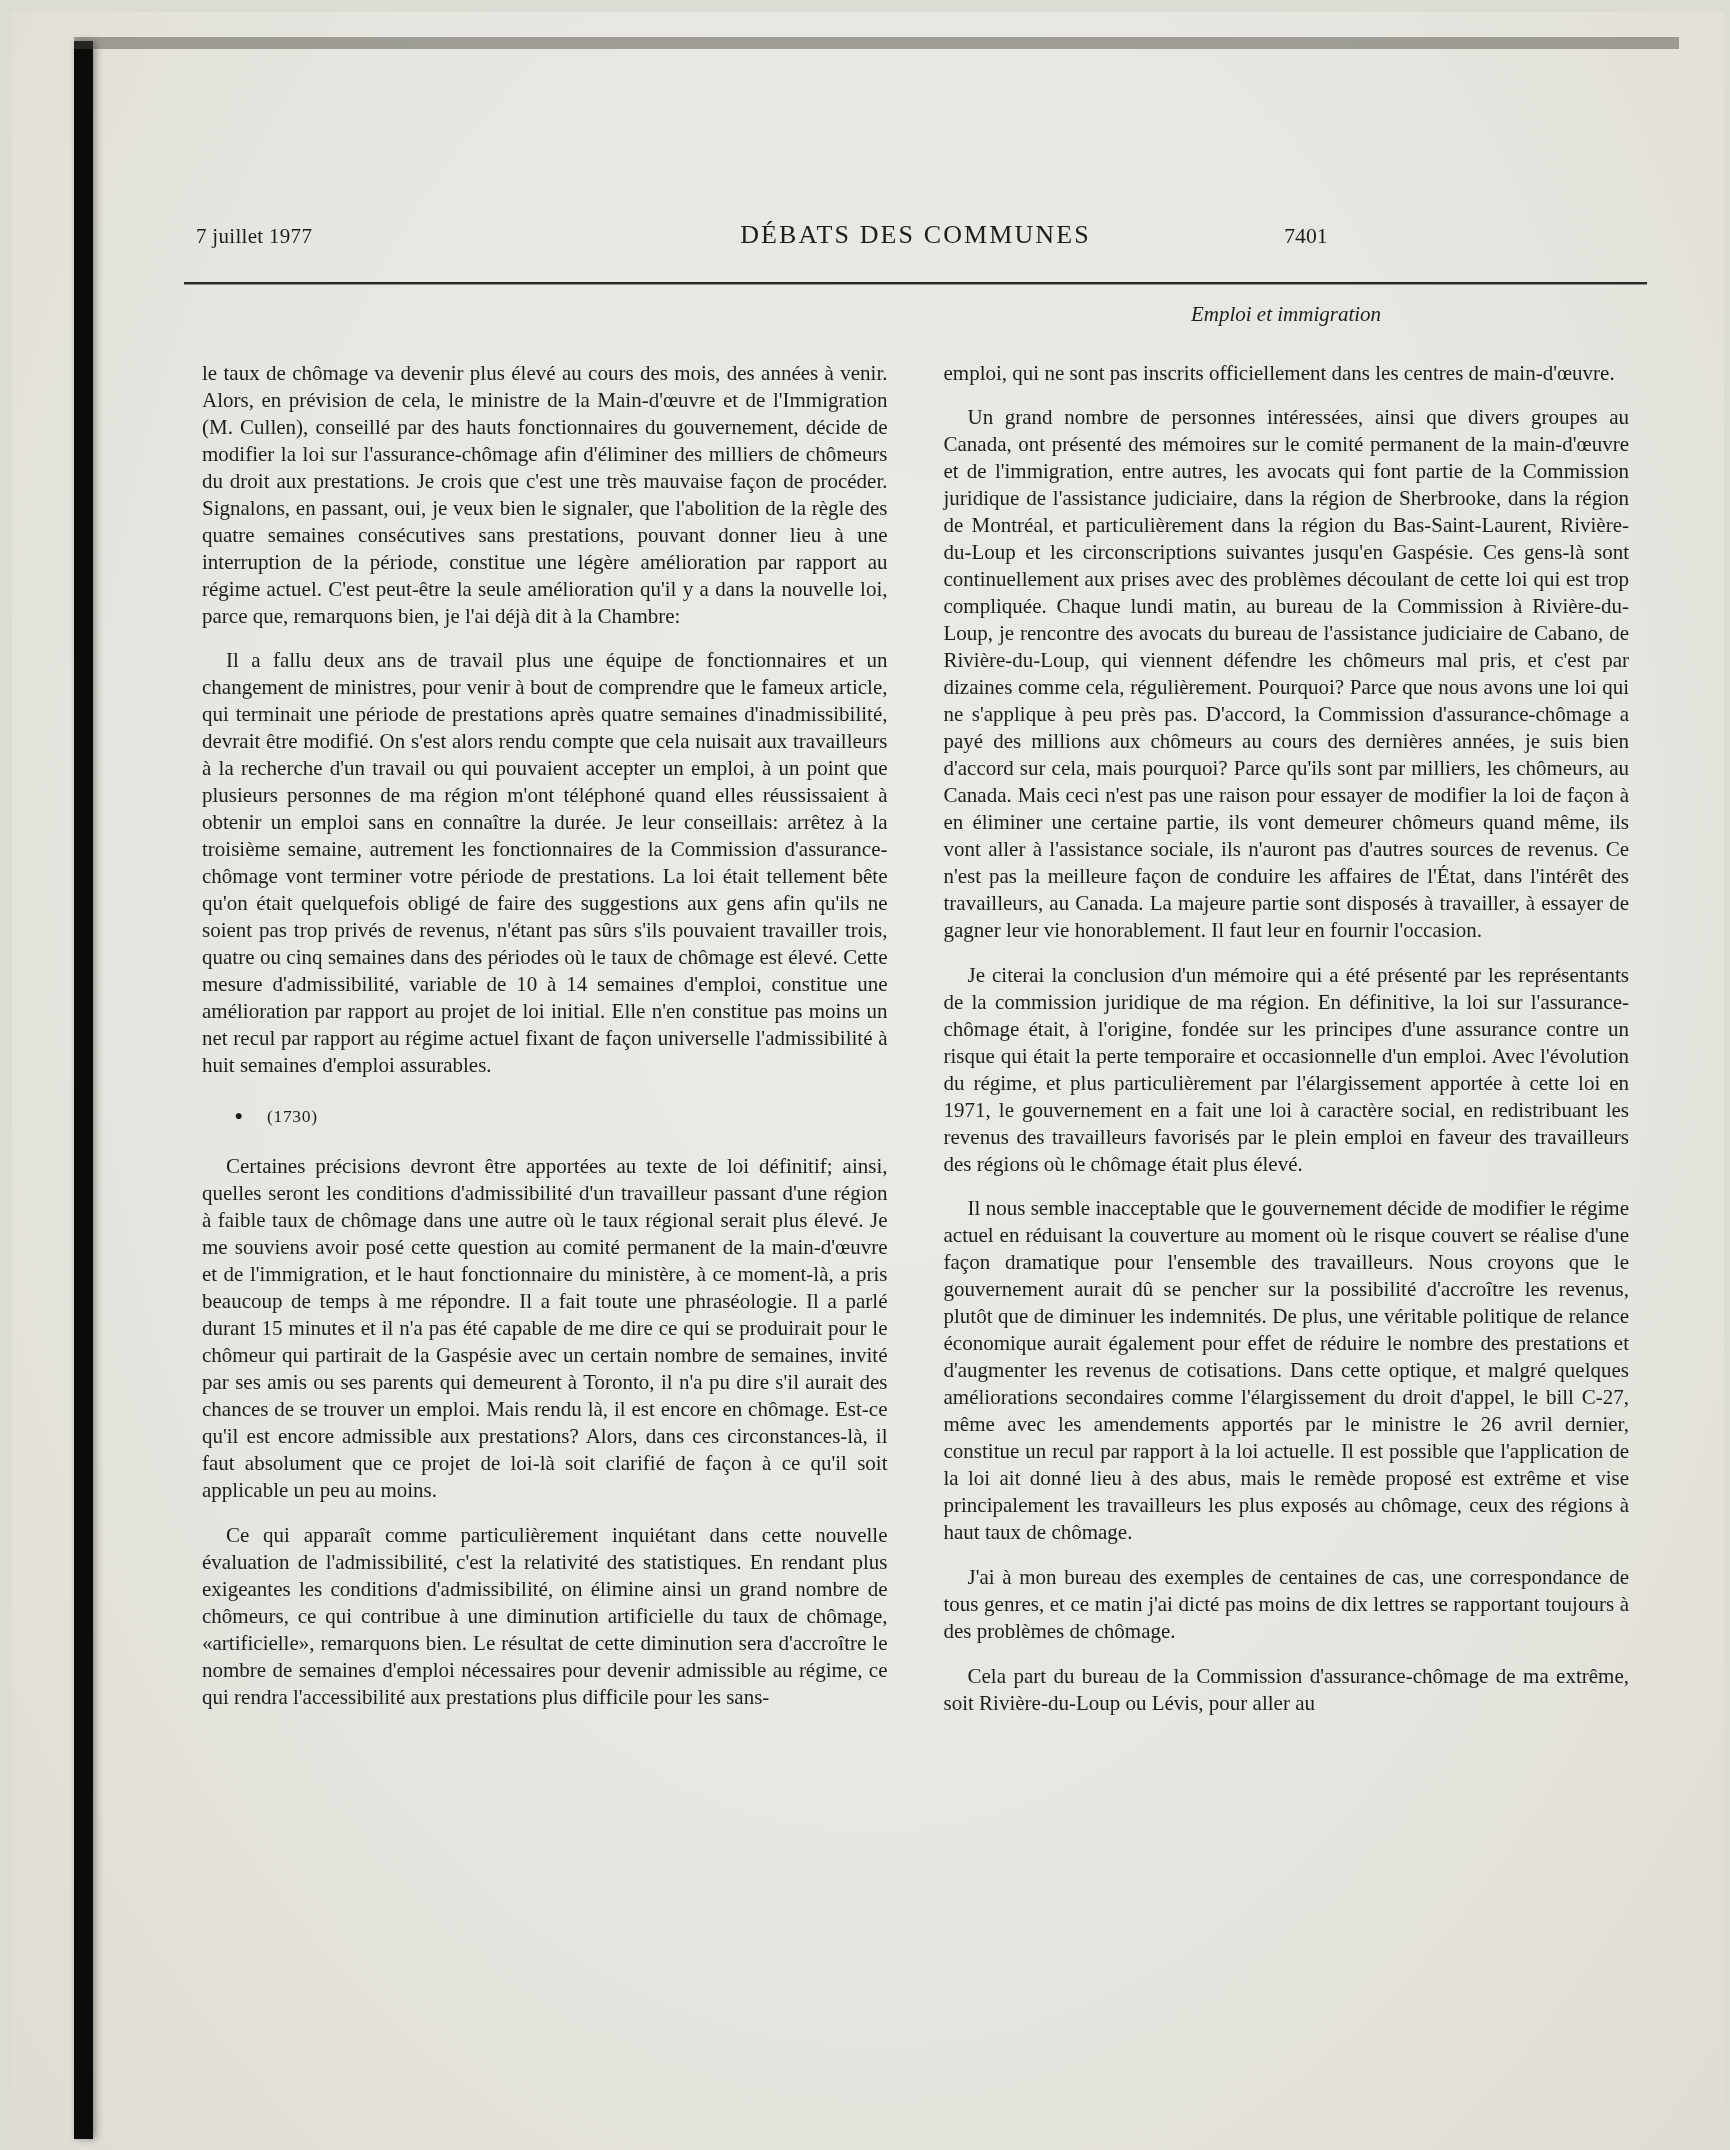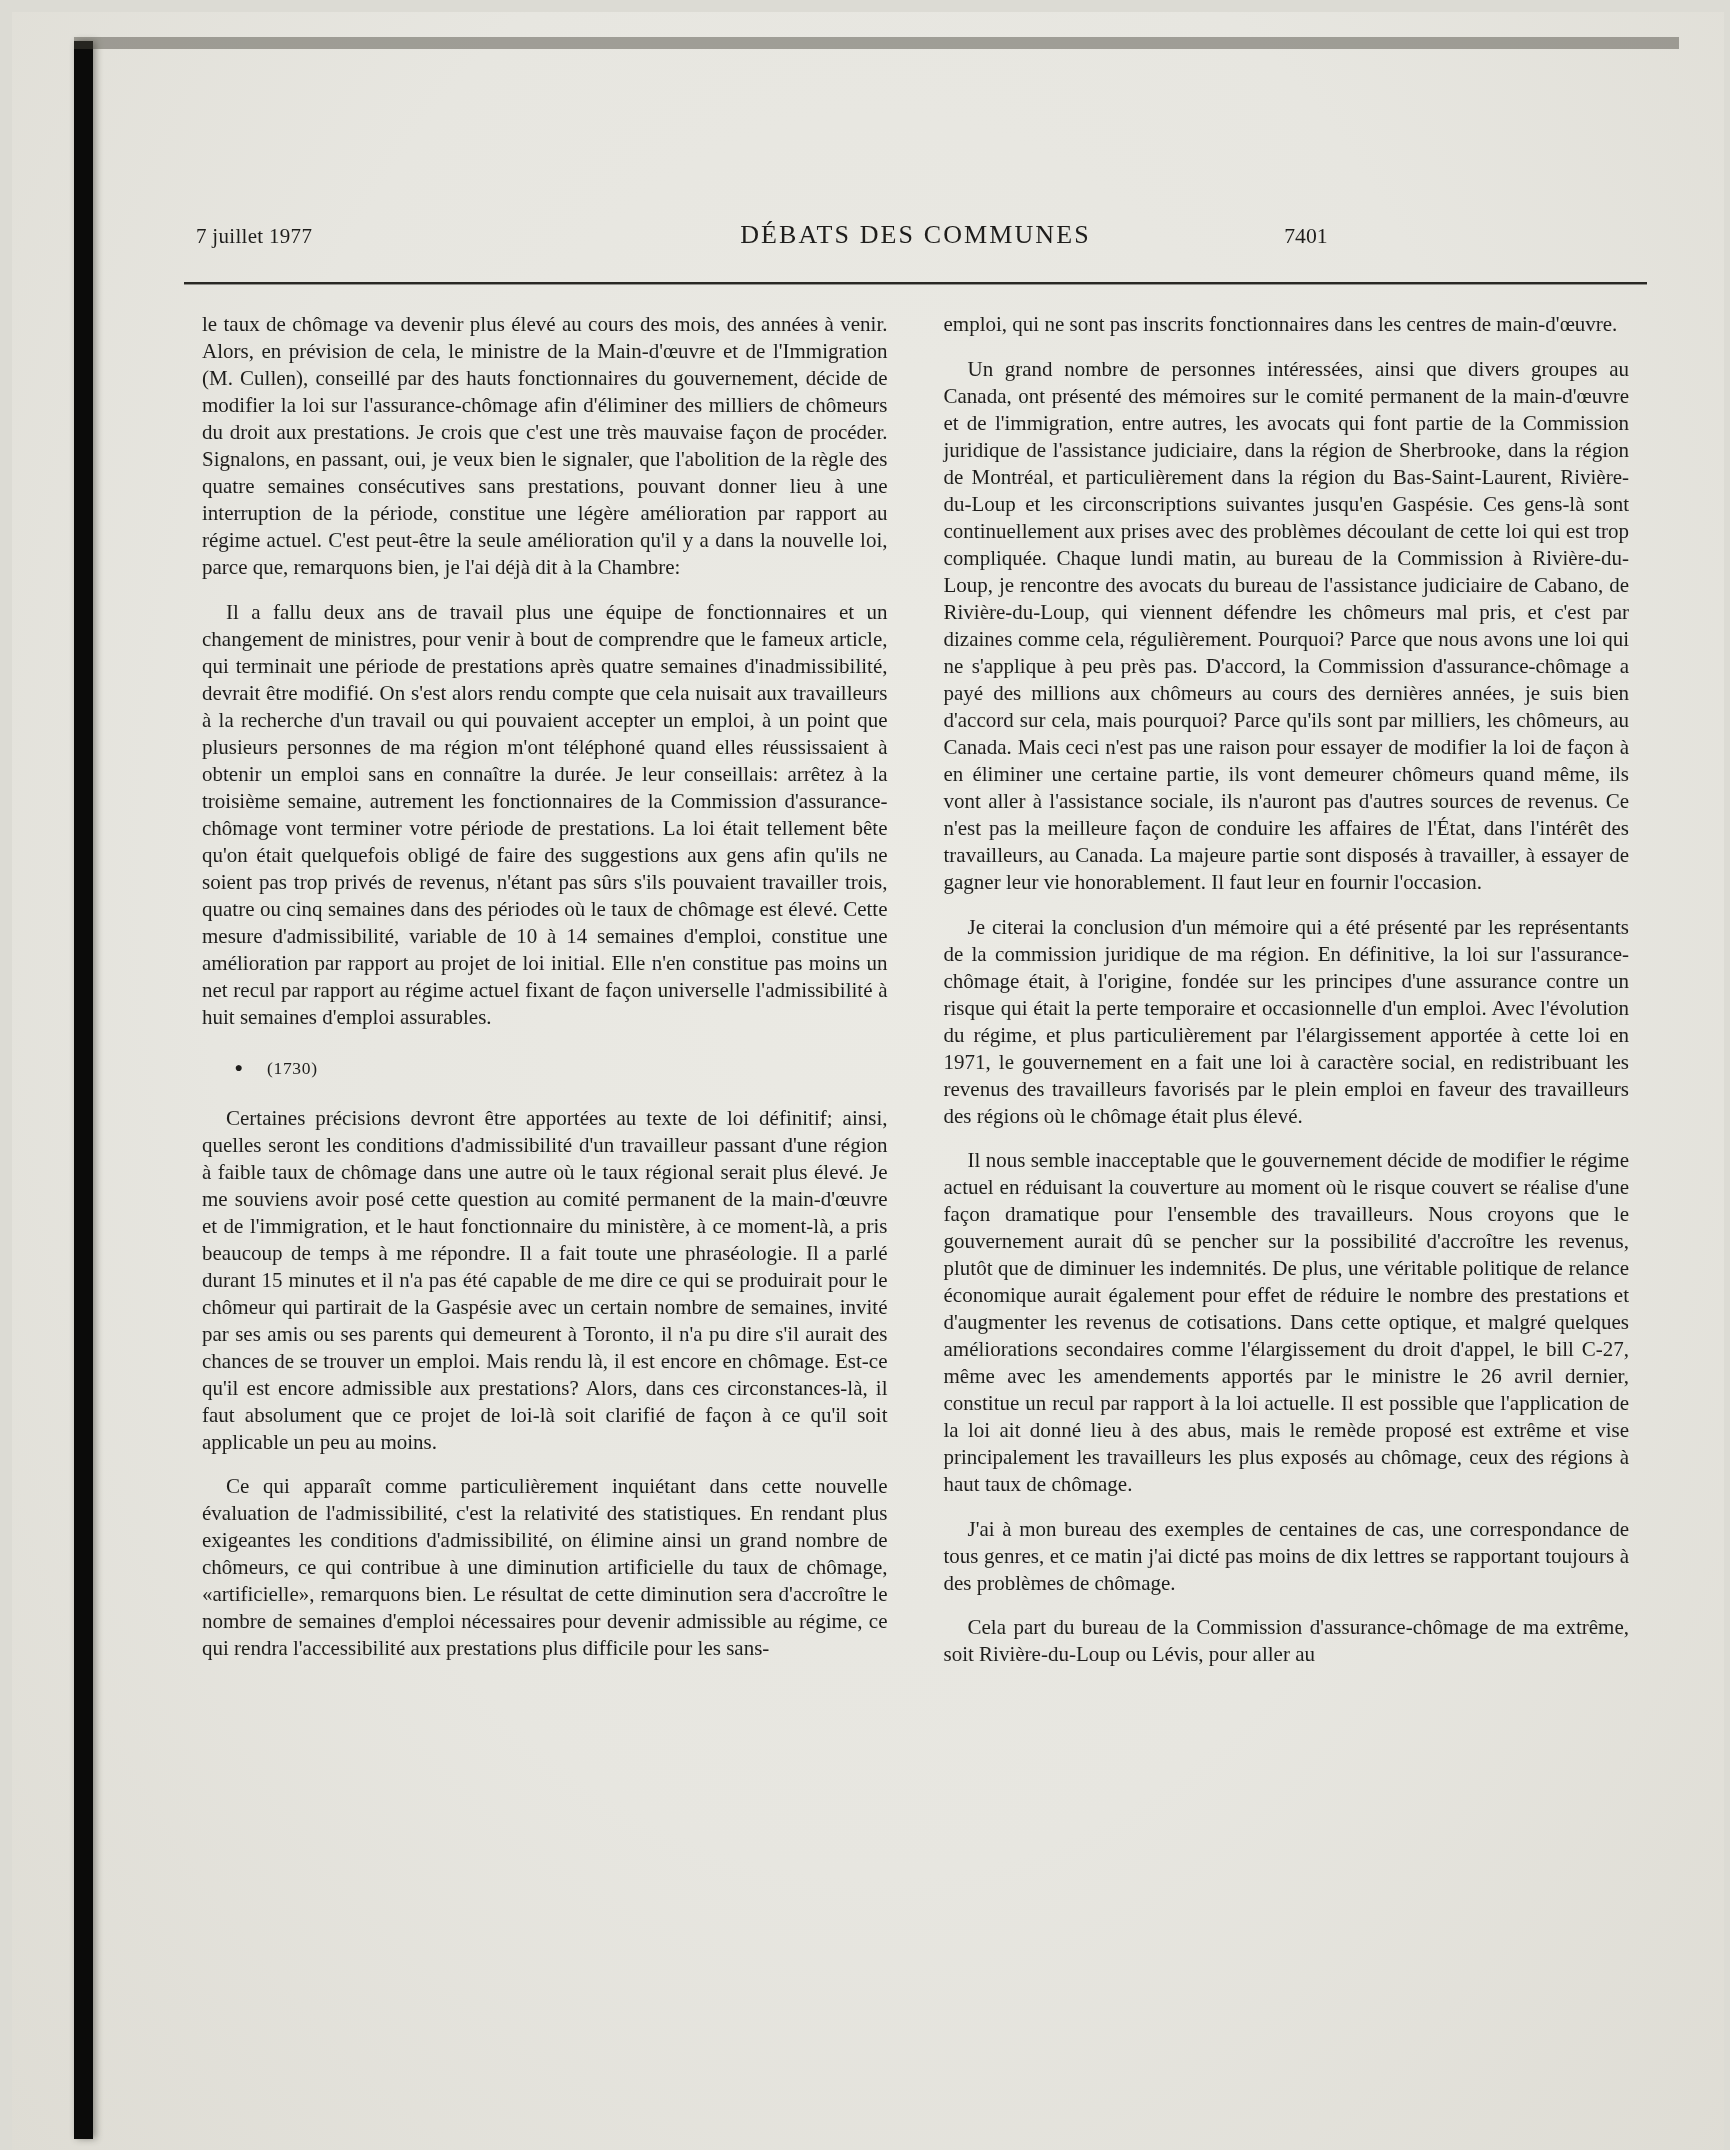--- a/index.html
+++ b/index.html
@@ -109,35 +109,36 @@
   <div class="content">
 
     <div class="header">
       <div class="date">7 juillet 1977</div>
       <div class="title">DÉBATS DES COMMUNES</div>
       <div class="pageno">7401</div>
     </div>
 
     <div class="rule"></div>
 
+    <div class="section-heading">Emploi et immigration</div>
 
     <div class="columns">
 
       <div class="col">
         <p class="flush">le taux de chômage va devenir plus élevé au cours des mois, des années à venir. Alors, en prévision de cela, le ministre de la Main-d'œuvre et de l'Immigration (M. Cullen), conseillé par des hauts fonctionnaires du gouvernement, décide de modifier la loi sur l'assurance-chômage afin d'éliminer des milliers de chômeurs du droit aux prestations. Je crois que c'est une très mauvaise façon de procéder. Signalons, en passant, oui, je veux bien le signaler, que l'abolition de la règle des quatre semaines consécutives sans prestations, pouvant donner lieu à une interruption de la période, constitue une légère amélioration par rapport au régime actuel. C'est peut-être la seule amélioration qu'il y a dans la nouvelle loi, parce que, remarquons bien, je l'ai déjà dit à la Chambre:</p>
         <p>Il a fallu deux ans de travail plus une équipe de fonctionnaires et un changement de ministres, pour venir à bout de comprendre que le fameux article, qui terminait une période de prestations après quatre semaines d'inadmissibilité, devrait être modifié. On s'est alors rendu compte que cela nuisait aux travailleurs à la recherche d'un travail ou qui pouvaient accepter un emploi, à un point que plusieurs personnes de ma région m'ont téléphoné quand elles réussissaient à obtenir un emploi sans en connaître la durée. Je leur conseillais: arrêtez à la troisième semaine, autrement les fonctionnaires de la Commission d'assurance-chômage vont terminer votre période de prestations. La loi était tellement bête qu'on était quelquefois obligé de faire des suggestions aux gens afin qu'ils ne soient pas trop privés de revenus, n'étant pas sûrs s'ils pouvaient travailler trois, quatre ou cinq semaines dans des périodes où le taux de chômage est élevé. Cette mesure d'admissibilité, variable de 10 à 14 semaines d'emploi, constitue une amélioration par rapport au projet de loi initial. Elle n'en constitue pas moins un net recul par rapport au régime actuel fixant de façon universelle l'admissibilité à huit semaines d'emploi assurables.</p>
         <div class="marker">
           <span class="bullet">●</span><span>(1730)</span>
         </div>
         <p>Certaines précisions devront être apportées au texte de loi définitif; ainsi, quelles seront les conditions d'admissibilité d'un travailleur passant d'une région à faible taux de chômage dans une autre où le taux régional serait plus élevé. Je me souviens avoir posé cette question au comité permanent de la main-d'œuvre et de l'immigration, et le haut fonctionnaire du ministère, à ce moment-là, a pris beaucoup de temps à me répondre. Il a fait toute une phraséologie. Il a parlé durant 15 minutes et il n'a pas été capable de me dire ce qui se produirait pour le chômeur qui partirait de la Gaspésie avec un certain nombre de semaines, invité par ses amis ou ses parents qui demeurent à Toronto, il n'a pu dire s'il aurait des chances de se trouver un emploi. Mais rendu là, il est encore en chômage. Est-ce qu'il est encore admissible aux prestations? Alors, dans ces circonstances-là, il faut absolument que ce projet de loi-là soit clarifié de façon à ce qu'il soit applicable un peu au moins.</p>
         <p>Ce qui apparaît comme particulièrement inquiétant dans cette nouvelle évaluation de l'admissibilité, c'est la relativité des statistiques. En rendant plus exigeantes les conditions d'admissibilité, on élimine ainsi un grand nombre de chômeurs, ce qui contribue à une diminution artificielle du taux de chômage, «artificielle», remarquons bien. Le résultat de cette diminution sera d'accroître le nombre de semaines d'emploi nécessaires pour devenir admissible au régime, ce qui rendra l'accessibilité aux prestations plus difficile pour les sans-</p>
       </div>
 
       <div class="col">
-        <p class="flush">emploi, qui ne sont pas inscrits fonctionnaires dans les centres de main-d'œuvre.</p>
+        <p class="flush">emploi, qui ne sont pas inscrits officiellement dans les centres de main-d'œuvre.</p>
         <p>Un grand nombre de personnes intéressées, ainsi que divers groupes au Canada, ont présenté des mémoires sur le comité permanent de la main-d'œuvre et de l'immigration, entre autres, les avocats qui font partie de la Commission juridique de l'assistance judiciaire, dans la région de Sherbrooke, dans la région de Montréal, et particulièrement dans la région du Bas-Saint-Laurent, Rivière-du-Loup et les circonscriptions suivantes jusqu'en Gaspésie. Ces gens-là sont continuellement aux prises avec des problèmes découlant de cette loi qui est trop compliquée. Chaque lundi matin, au bureau de la Commission à Rivière-du-Loup, je rencontre des avocats du bureau de l'assistance judiciaire de Cabano, de Rivière-du-Loup, qui viennent défendre les chômeurs mal pris, et c'est par dizaines comme cela, régulièrement. Pourquoi? Parce que nous avons une loi qui ne s'applique à peu près pas. D'accord, la Commission d'assurance-chômage a payé des millions aux chômeurs au cours des dernières années, je suis bien d'accord sur cela, mais pourquoi? Parce qu'ils sont par milliers, les chômeurs, au Canada. Mais ceci n'est pas une raison pour essayer de modifier la loi de façon à en éliminer une certaine partie, ils vont demeurer chômeurs quand même, ils vont aller à l'assistance sociale, ils n'auront pas d'autres sources de revenus. Ce n'est pas la meilleure façon de conduire les affaires de l'État, dans l'intérêt des travailleurs, au Canada. La majeure partie sont disposés à travailler, à essayer de gagner leur vie honorablement. Il faut leur en fournir l'occasion.</p>
         <p>Je citerai la conclusion d'un mémoire qui a été présenté par les représentants de la commission juridique de ma région. En définitive, la loi sur l'assurance-chômage était, à l'origine, fondée sur les principes d'une assurance contre un risque qui était la perte temporaire et occasionnelle d'un emploi. Avec l'évolution du régime, et plus particulièrement par l'élargissement apportée à cette loi en 1971, le gouvernement en a fait une loi à caractère social, en redistribuant les revenus des travailleurs favorisés par le plein emploi en faveur des travailleurs des régions où le chômage était plus élevé.</p>
         <p>Il nous semble inacceptable que le gouvernement décide de modifier le régime actuel en réduisant la couverture au moment où le risque couvert se réalise d'une façon dramatique pour l'ensemble des travailleurs. Nous croyons que le gouvernement aurait dû se pencher sur la possibilité d'accroître les revenus, plutôt que de diminuer les indemnités. De plus, une véritable politique de relance économique aurait également pour effet de réduire le nombre des prestations et d'augmenter les revenus de cotisations. Dans cette optique, et malgré quelques améliorations secondaires comme l'élargissement du droit d'appel, le bill C-27, même avec les amendements apportés par le ministre le 26 avril dernier, constitue un recul par rapport à la loi actuelle. Il est possible que l'application de la loi ait donné lieu à des abus, mais le remède proposé est extrême et vise principalement les travailleurs les plus exposés au chômage, ceux des régions à haut taux de chômage.</p>
         <p>J'ai à mon bureau des exemples de centaines de cas, une correspondance de tous genres, et ce matin j'ai dicté pas moins de dix lettres se rapportant toujours à des problèmes de chômage.</p>
         <p>Cela part du bureau de la Commission d'assurance-chômage de ma extrême, soit Rivière-du-Loup ou Lévis, pour aller au</p>
       </div>
 
     </div>
   </div>
 </div>

